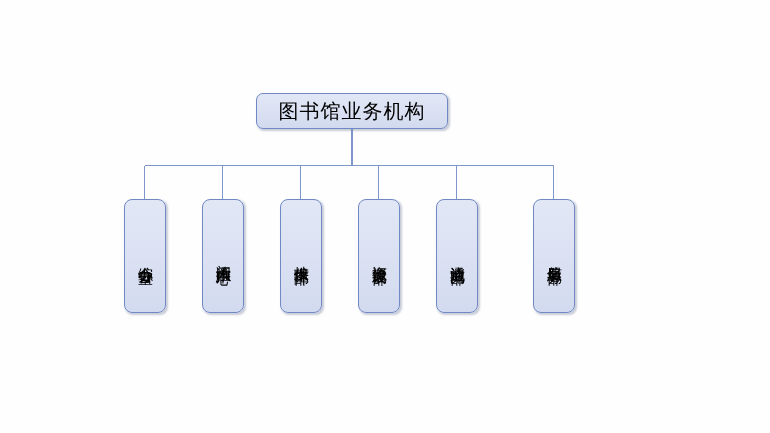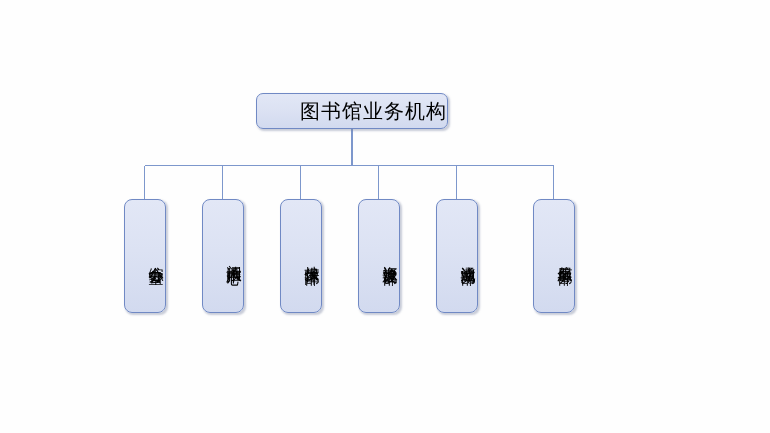--- a/index.html
+++ b/index.html
@@ -31,21 +31,21 @@
 
   
   .node {
     position: absolute;
     box-sizing: border-box;
     border: 1px solid #7089C4;
     background: linear-gradient(to bottom, #E2E7F6 0%, #DCE2F3 45%, #D2DAEF 100%);
     box-shadow: 1.5px 1.5px 2px rgba(120, 130, 160, 0.40);
     display: flex;
     align-items: center;
-    justify-content: flex-end;
+    justify-content: center;
     color: #000000;
   }
 
   
   #root-node {
     left: 256px;
     top: 93px;
     width: 192px;
     height: 36px;
     border-radius: 7px;

